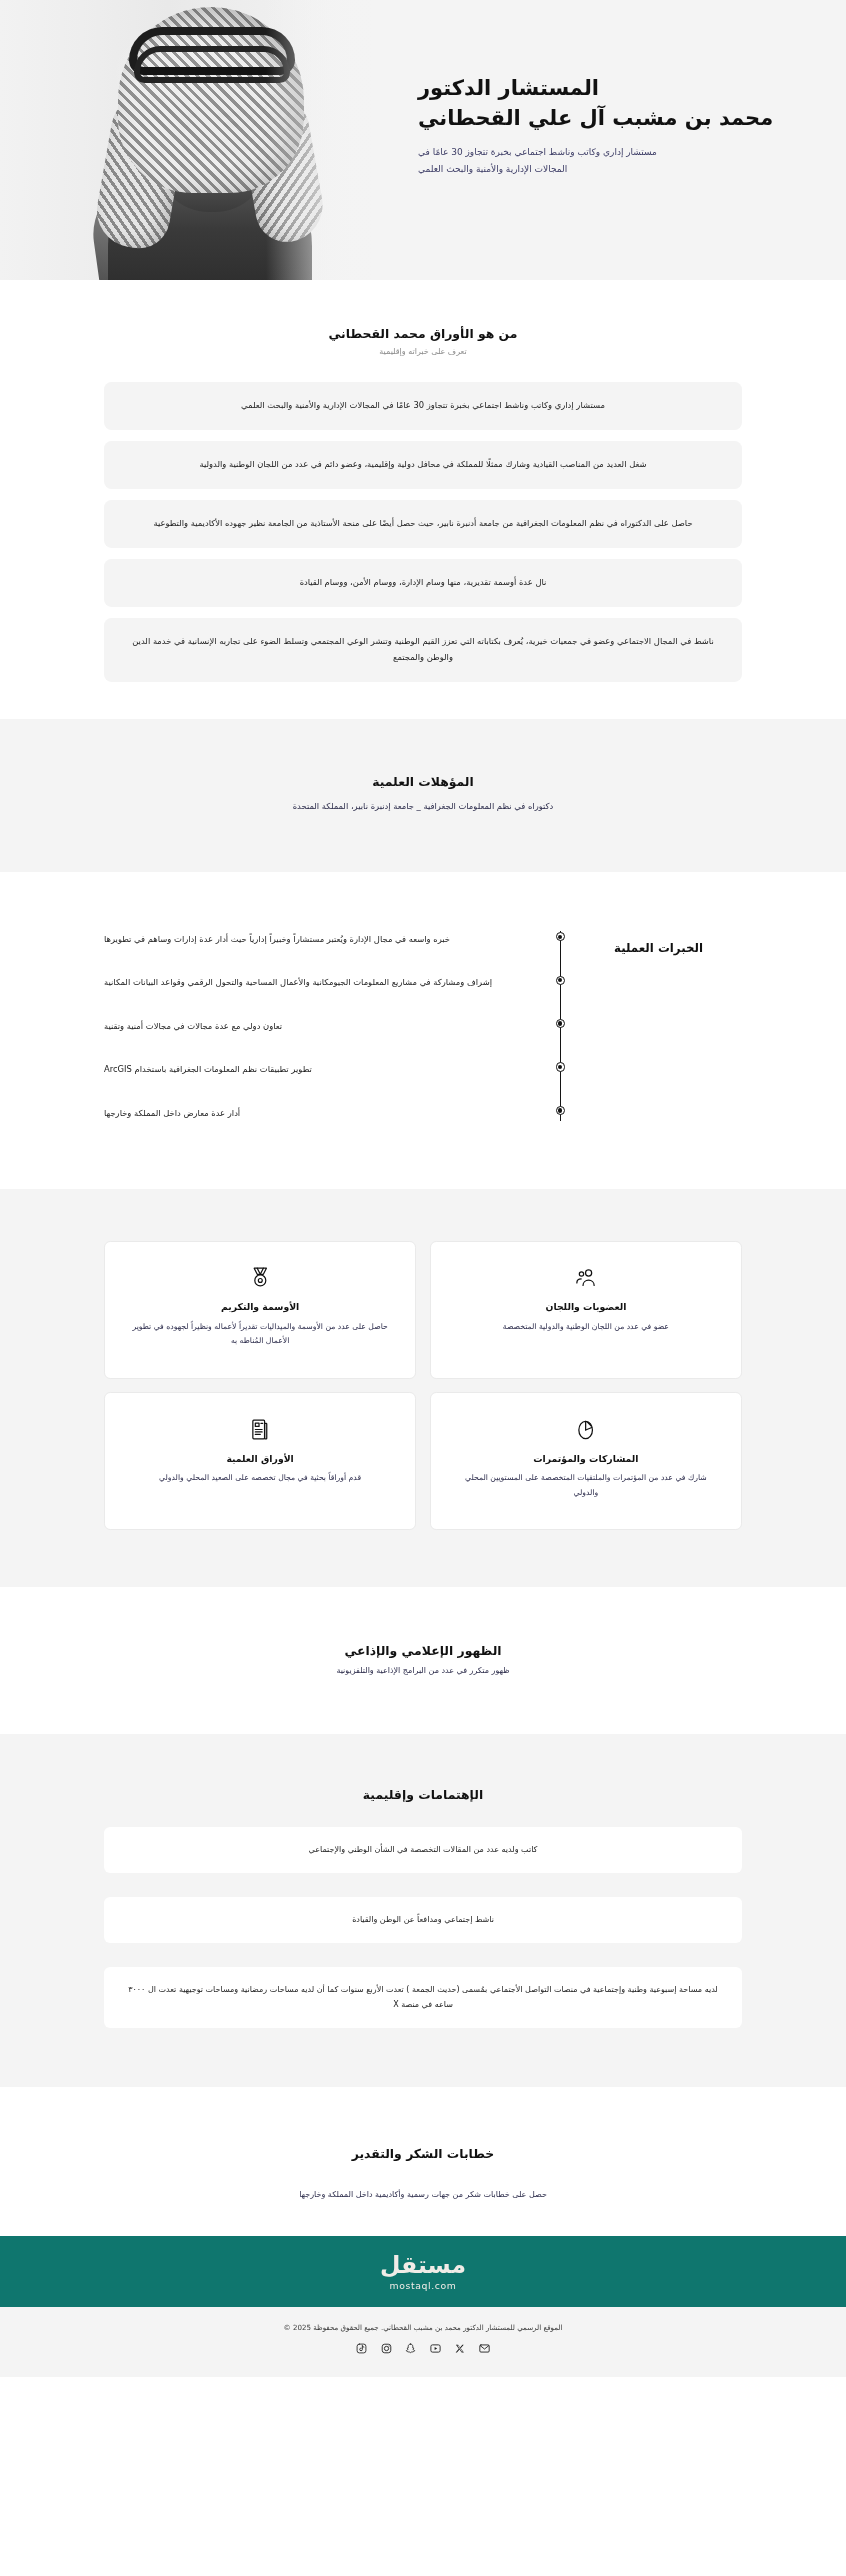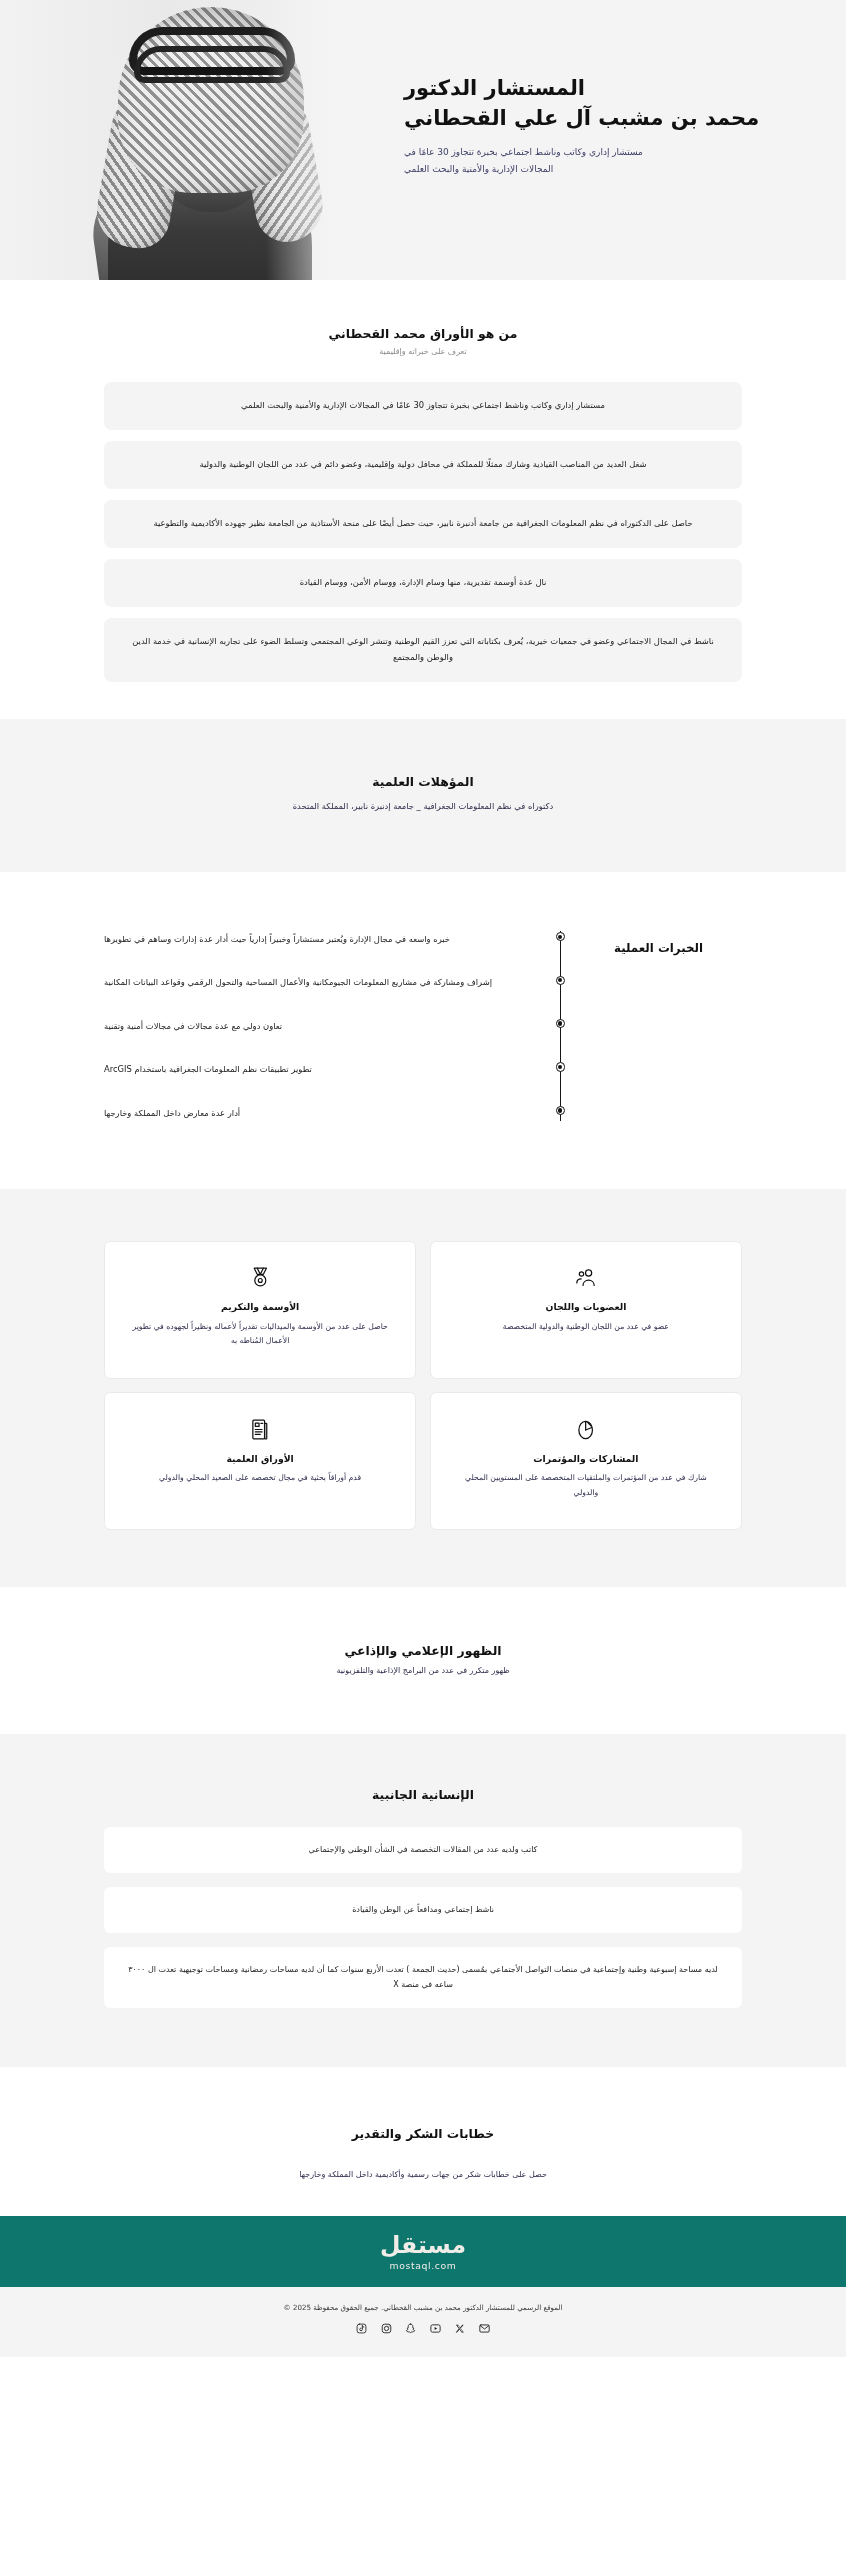--- a/index.html
+++ b/index.html
@@ -107,21 +107,21 @@
     border:6.8px solid #232323;
     background:transparent;
   }
   .hero-fade {
     position:absolute; left:266px; top:0;
     width:149px; height:280px;
     background:linear-gradient(90deg, rgba(244,244,244,0) 0%, rgba(244,244,244,.85) 55%, #f4f4f4 100%);
   }
   .hero-text {
     position:absolute;
-    right:58px; top:74px;
+    right:44px; top:74px;
     width:384px;
     text-align:left;
   }
   .hero-title {
     font-size:21px;
     font-weight:700;
     line-height:1.42;
     color:#111111;
     letter-spacing:0;
   }
@@ -223,21 +223,21 @@
   .card-desc { font-size:7.7px; line-height:1.9; color:#2e2e4d; }
 
   
   .media { padding:56px 0 59px; text-align:center; }
   .media .sec-title { margin-bottom:8.7px; }
   .media-sub { font-size:8px; color:#2b2b4a; }
 
   
   .interests { padding:53px 0 59px; }
   .interests .sec-head { margin-bottom:25px; }
-  .int-list { display:flex; flex-direction:column; gap:14px; }
+  .int-list { display:flex; flex-direction:column; gap:24px; }
   .int-item {
     background:#ffffff;
     border-radius:6.2px;
     padding:15px 18.6px;
     font-size:8px;
     line-height:1.95;
     color:#1c1c1c;
     text-align:center;
   }
 
@@ -436,21 +436,21 @@
 <section class="section sec-white media">
   <div class="wrap">
     <h2 class="sec-title">الظهور الإعلامي والإذاعي</h2>
     <p class="media-sub">ظهور متكرر في عدد من البرامج الإذاعية والتلفزيونية</p>
   </div>
 </section>
 
 <section class="section sec-grey interests">
   <div class="wrap">
     <div class="sec-head">
-      <h2 class="sec-title">الإنسانية الجانبية</h2>
+      <h2 class="sec-title">الإهتمامات وإقليمية</h2>
     </div>
     <div class="int-list">
       <div class="int-item">كاتب ولديه عدد من المقالات التخصصة في الشأن الوطني والإجتماعي</div>
       <div class="int-item">ناشط إجتماعي ومدافعاً عن الوطن والقيادة</div>
       <div class="int-item">لديه مساحة إسبوعية وطنية وإجتماعية في منصات التواصل الأجتماعي بمُسمى (حديث الجمعة ) تعدت الأربع سنوات كما أن لديه مساحات رمضانية ومساحات توجيهية تعدت ال ٣٠٠٠ ساعه في منصة X</div>
     </div>
   </div>
 </section>
 
 <section class="section sec-white thanks">

